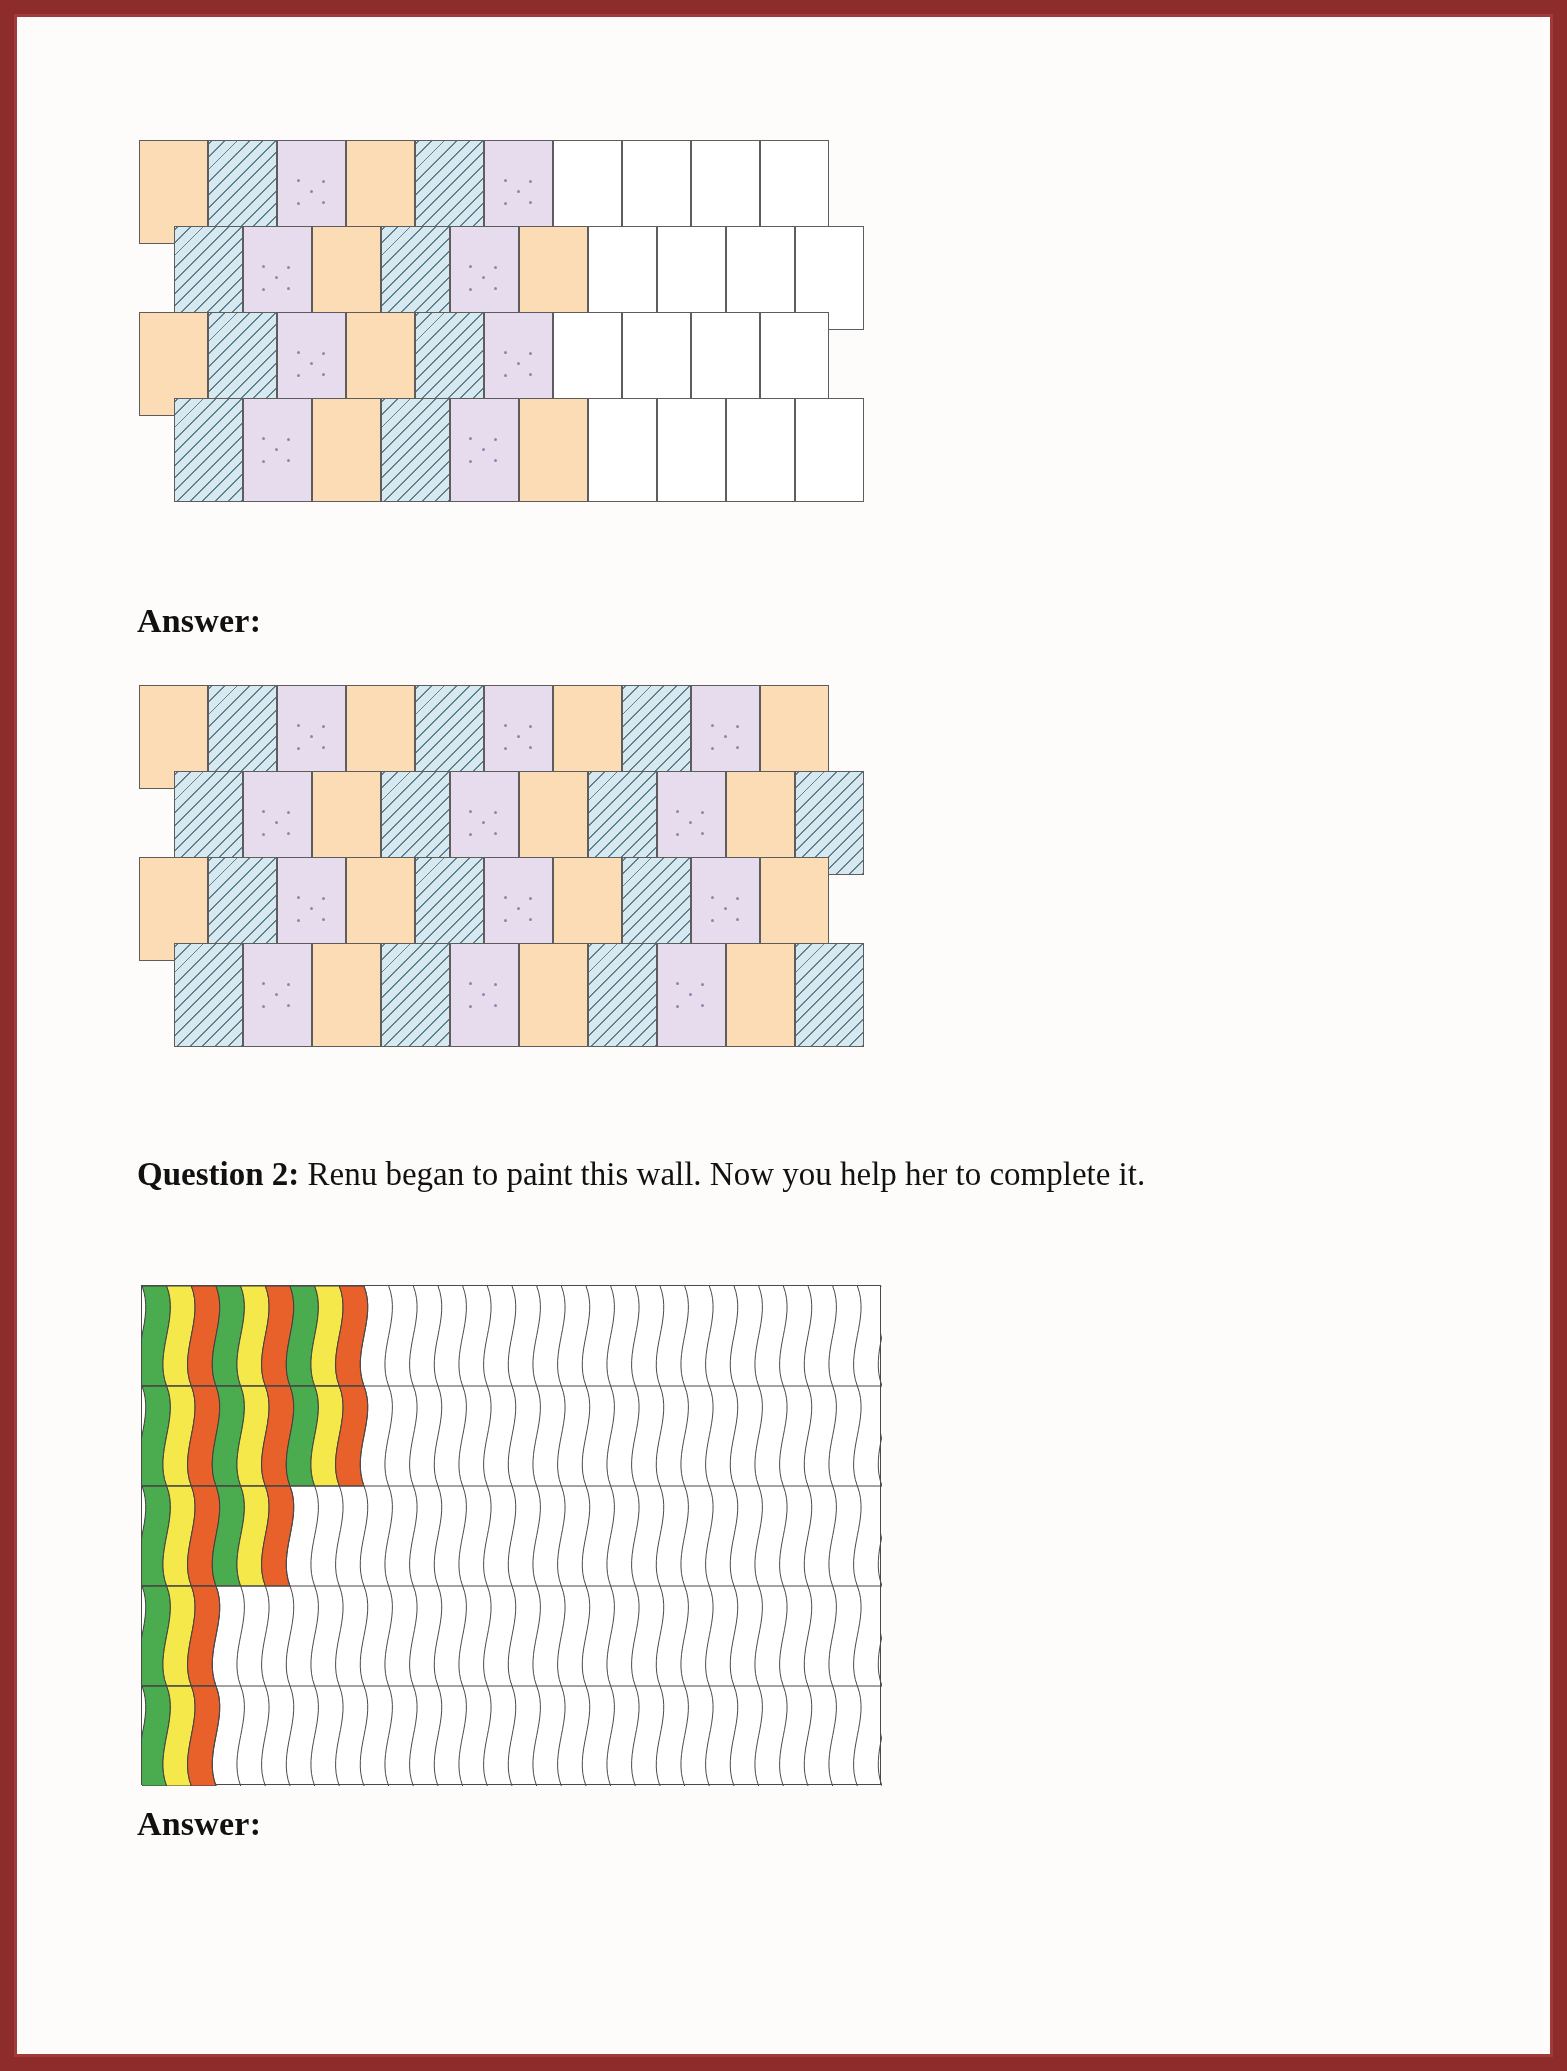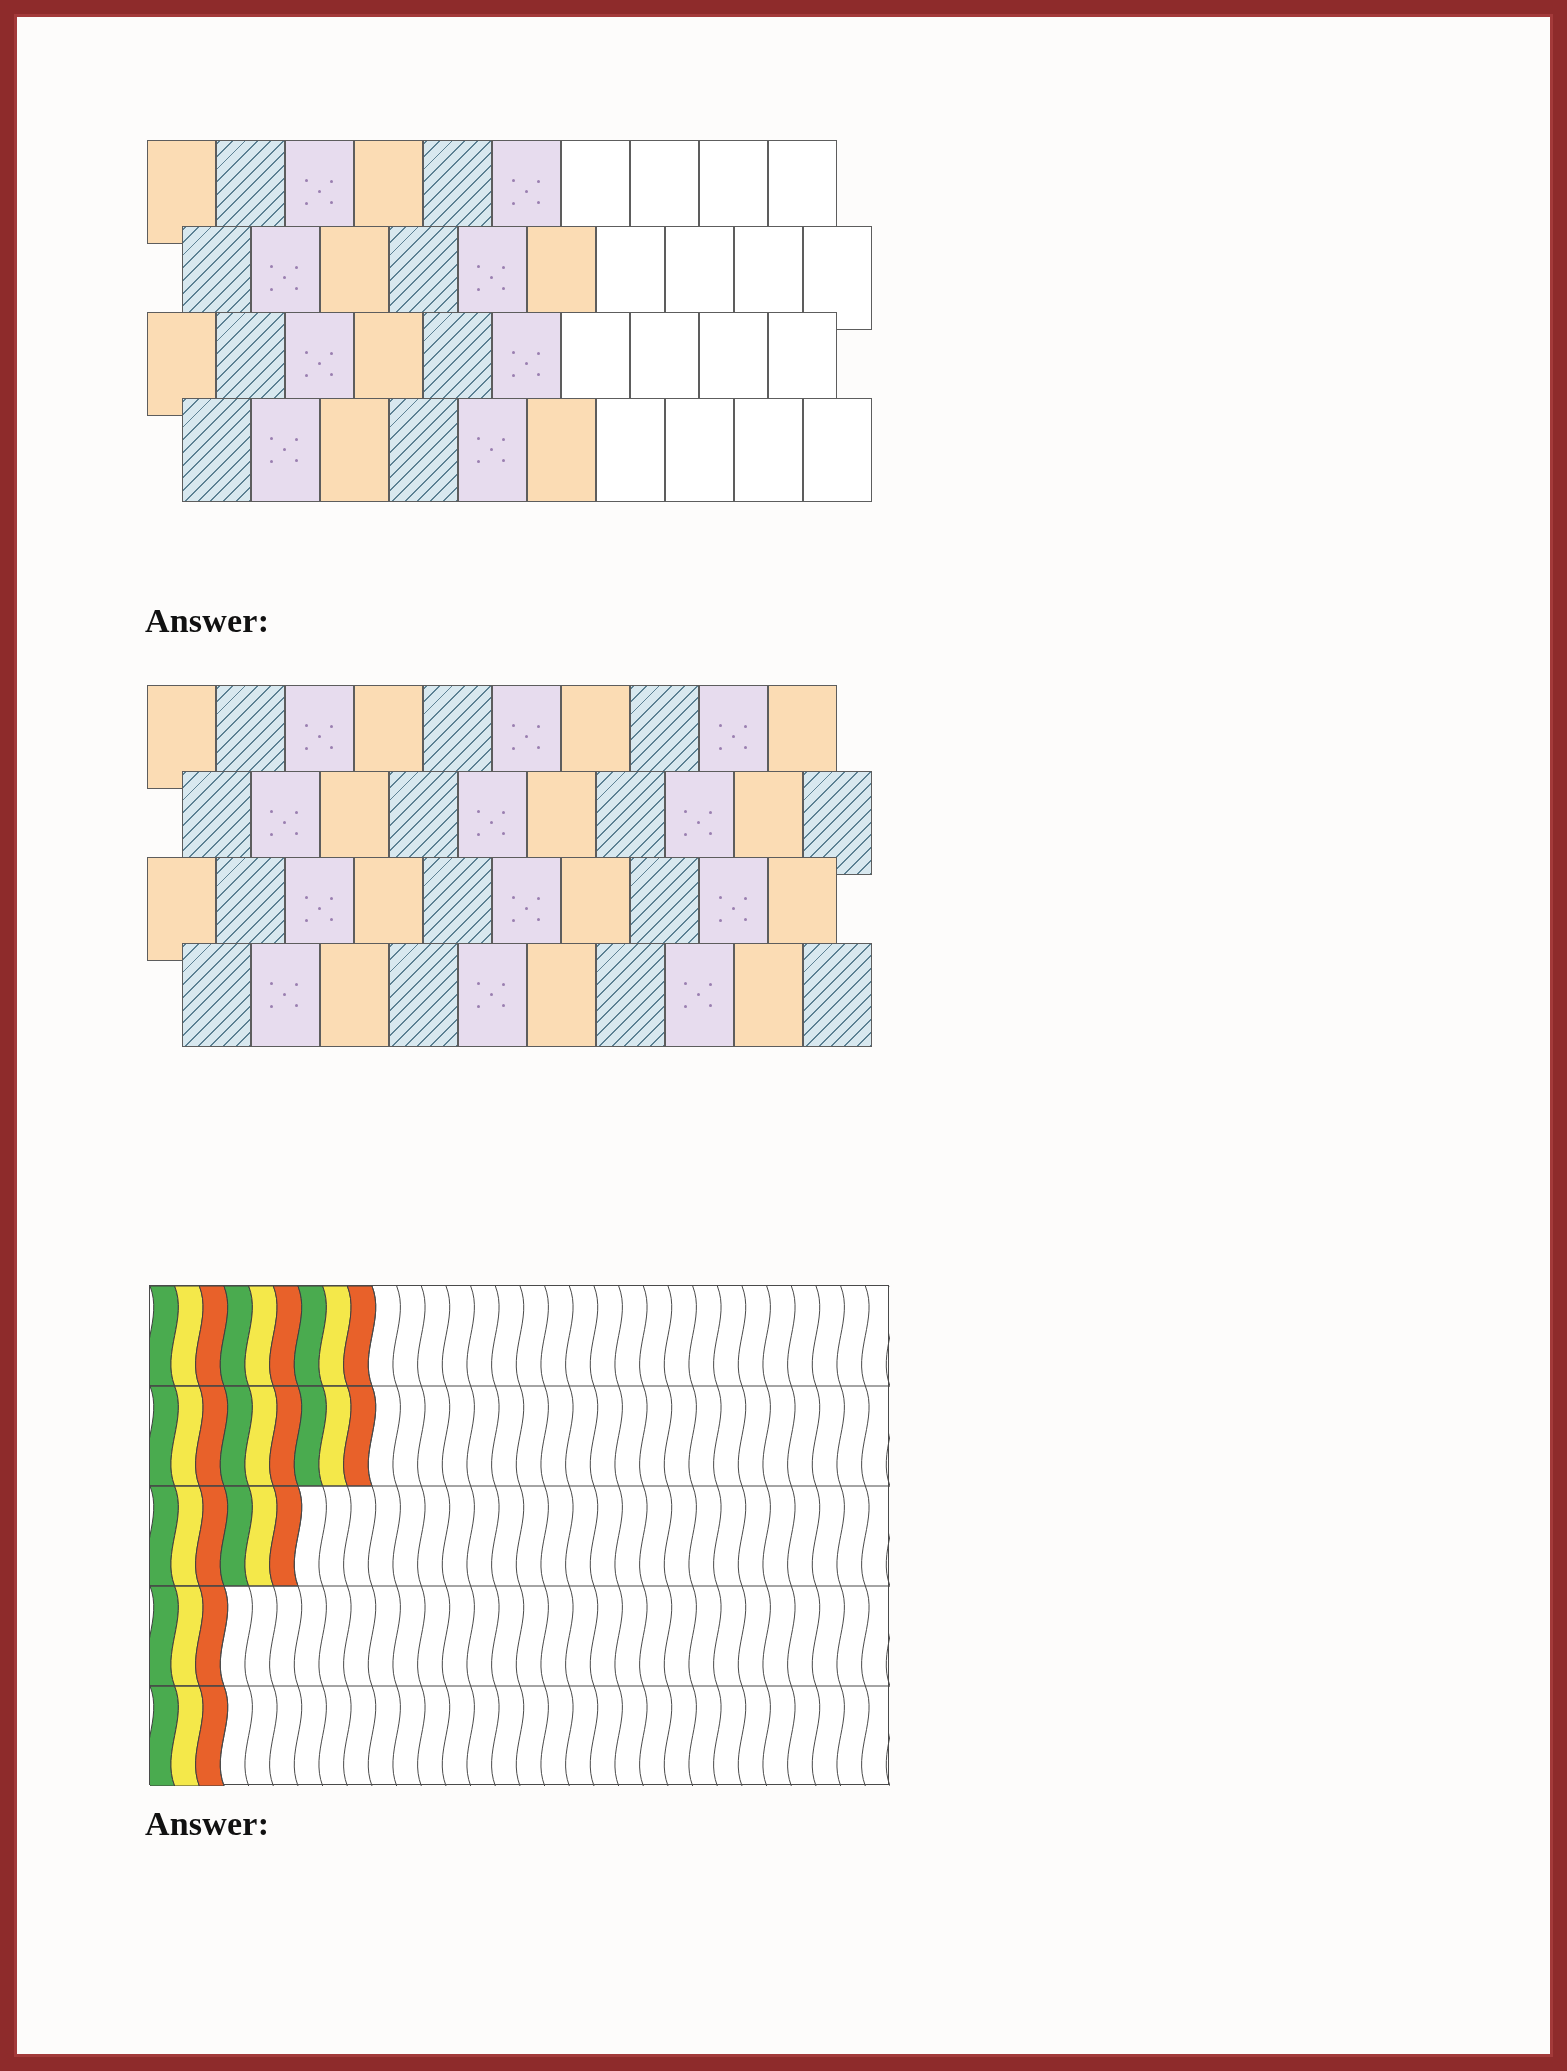--- a/index.html
+++ b/index.html
@@ -25,21 +25,21 @@
   .page-border-inner {
     position: absolute;
     left: 14px; top: 14px;
     width: 1539px; height: 2043px;
     box-sizing: border-box;
     border: 3px solid #a33a3a;
     background: #fdfcfb;
   }
   .content {
     position: absolute;
-    left: 12px; top: 0;
+    left: 4px; top: 0;
     width: 1394px; height: 2071px;
   }
 
   
   .brickwall {
     position: absolute;
     border-collapse: collapse;
   }
   .brickrow {
     position: absolute;
@@ -374,20 +374,23 @@
             <div class="dot d3"></div>
             <div class="dot d4"></div>
             <div class="dot d5"></div>
           </div>
         </div>
         <div class="brick b-orange" style="left: 586.5px; width: 69px;"></div>
         <div class="brick b-hatch" style="left: 655.5px; width: 69px;"></div>
       </div>
     </div>
 
+  <div class="question-block" style="left:133px; top:1152px;">
+    <span class="qlabel">Question 2:</span><span> Renu began to paint this wall. Now you help her to complete it.</span>
+  </div>
 
   <div class="wavywall" style="left:137px; top:1285px; width:740px; height:500px;">
     <svg id="wavysvg" width="740" height="500" viewBox="0 0 740 500">
         <path d="M 0 0 C 13 33 -13 66 0 100 L 24.666666666666668 100 C 11.666666666666668 66 37.66666666666667 33 24.666666666666668 0 Z" fill="#4aab4f" stroke="#3f3f3f" stroke-width="1"></path>
         <path d="M 24.666666666666668 0 C 37.66666666666667 33 11.666666666666668 66 24.666666666666668 100 L 49.333333333333336 100 C 36.333333333333336 66 62.333333333333336 33 49.333333333333336 0 Z" fill="#f4e84a" stroke="#3f3f3f" stroke-width="1"></path>
         <path d="M 49.333333333333336 0 C 62.333333333333336 33 36.333333333333336 66 49.333333333333336 100 L 74 100 C 61 66 87 33 74 0 Z" fill="#e8612a" stroke="#3f3f3f" stroke-width="1"></path>
         <path d="M 74 0 C 87 33 61 66 74 100 L 98.66666666666667 100 C 85.66666666666667 66 111.66666666666667 33 98.66666666666667 0 Z" fill="#4aab4f" stroke="#3f3f3f" stroke-width="1"></path>
         <path d="M 98.66666666666667 0 C 111.66666666666667 33 85.66666666666667 66 98.66666666666667 100 L 123.33333333333334 100 C 110.33333333333334 66 136.33333333333334 33 123.33333333333334 0 Z" fill="#f4e84a" stroke="#3f3f3f" stroke-width="1"></path>
         <path d="M 123.33333333333334 0 C 136.33333333333334 33 110.33333333333334 66 123.33333333333334 100 L 148 100 C 135 66 161 33 148 0 Z" fill="#e8612a" stroke="#3f3f3f" stroke-width="1"></path>
         <path d="M 148 0 C 161 33 135 66 148 100 L 172.66666666666666 100 C 159.66666666666666 66 185.66666666666666 33 172.66666666666666 0 Z" fill="#4aab4f" stroke="#3f3f3f" stroke-width="1"></path>

